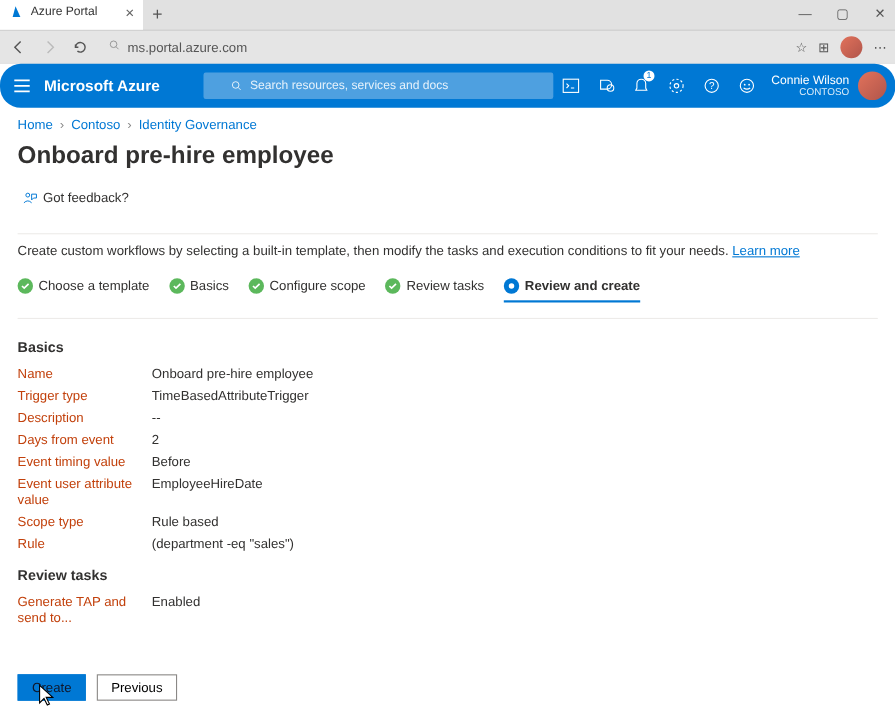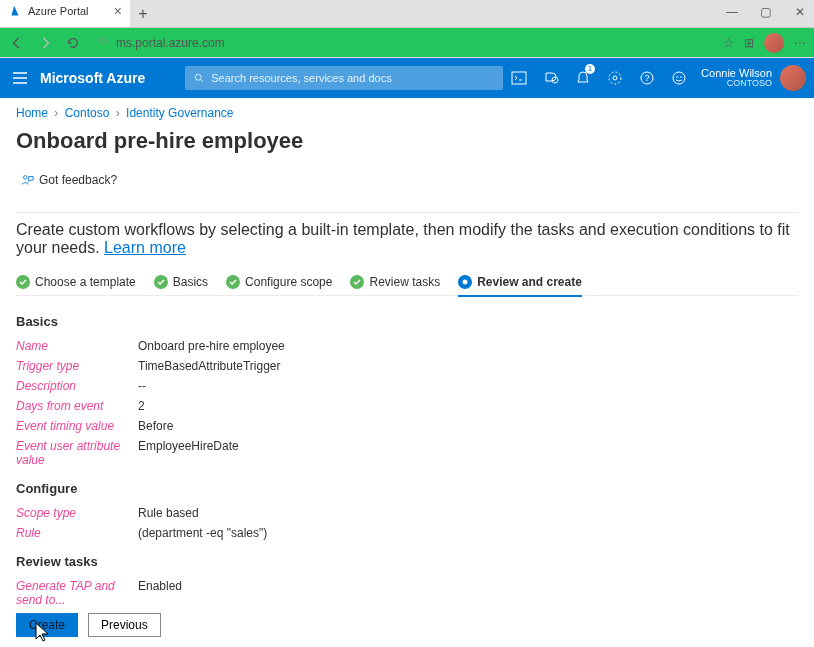--- a/index.html
+++ b/index.html
@@ -8,35 +8,35 @@
     
     .browser-tabs { height: 28px; background: #e1e1e1; display: flex; align-items: flex-end; border-bottom: 1px solid #c8c8c8; }
     .tab { height: 26px; background: #fff; display: flex; align-items: center; padding: 16px 8px; gap: 6px; border-radius: 4px 4px 0 0; min-width: 130px; }
     .tab .favicon { width: 14px; height: 14px; color: #0078d4; }
     .tab .title { font-size: 11px; color: #333; flex: 1; }
     .tab .close { color: #666; font-size: 14px; cursor: pointer; }
     .newtab { width: 26px; height: 26px; display: flex; align-items: center; justify-content: center; color: #555; font-size: 16px; }
     .window-controls { position: absolute; right: 4px; top: 0; display: flex; gap: 14px; height: 24px; align-items: center; color: #555; }
     .window-controls span { width: 20px; text-align: center; }
     
-    .browser-toolbar { height: 30px; background: #22c55e; display: flex; align-items: center; padding: 0 8px; gap: 10px; border-bottom: 1px solid #e1e1e1; }
+    .browser-toolbar { height: 30px; background: #e5e5e5; display: flex; align-items: center; padding: 0 8px; gap: 10px; border-bottom: 1px solid #e1e1e1; }
     .nav-btn { width: 18px; height: 18px; color: #555; display: flex; align-items: center; justify-content: center; }
     .nav-btn.disabled { color: #bbb; }
     .address { flex: 1; display: flex; align-items: center; gap: 6px; height: 22px; padding: 0 6px; border-radius: 11px; }
     .address .search-ic { color: #888; }
     .address .url { font-size: 12px; color: #555; }
     .browser-right { display: flex; gap: 10px; align-items: center; margin-left: auto; color: #555; }
     .avatar { width: 20px; height: 20px; border-radius: 50%; background: linear-gradient(135deg, #e2725b, #b0554b); display: inline-block; }
     
     
-    .azure-bar { height: 40px; background: #0078d4; color: #fff; display: flex; align-items: center; padding: 0 0 0 0; }
+    .azure-bar { height: 40px; background: #0078d4; color: #fff; display: flex; align-items: center; padding: 0 0 0 0; border-radius: 19px; }
     .hamburger { width: 40px; height: 40px; display: flex; align-items: center; justify-content: center; cursor: pointer; }
     .hamburger svg { stroke: #fff; }
     .brand { font-size: 14px; font-weight: 600; margin-right: 40px; }
-    .search-box { flex: 1; max-width: 416px; height: 24px; background: #4ea0e0; border-radius: 2px; display: flex; align-items: center; padding: 0 8px; gap: 6px; color: #fff; }
+    .search-box { flex: 1; max-width: 416px; height: 24px; background: #4ea0e0; border-radius: 2px; display: flex; align-items: center; padding: 0 24px; gap: 6px; color: #fff; }
     .search-box input { background: transparent; border: none; outline: none; color: #fff; font-size: 11px; flex: 1; }
     .search-box input::placeholder { color: #e6f2fb; }
     .azure-icons { margin-left: auto; display: flex; align-items: center; gap: 0; }
     .azure-icon { width: 32px; height: 40px; display: flex; align-items: center; justify-content: center; cursor: pointer; position: relative; }
     .badge { position: absolute; top: 6px; right: 4px; background: #fff; color: #0078d4; font-size: 8px; border-radius: 7px; padding: 0 3px; line-height: 10px; }
     .user-block { margin-left: 6px; margin-right: 8px; text-align: right; line-height: 1.1; }
     .user-block .uname { font-size: 11px; text-align: right; }
     .user-block .utenant { font-size: 9px; opacity: .85; }
     .avatar2 { width: 26px; height: 26px; border-radius: 50%; background: linear-gradient(135deg, #e2725b, #b0554b); margin-right: 8px; display:inline-block;}
     
@@ -44,33 +44,33 @@
     .breadcrumb a { color: #0078d4; text-decoration: none; }
     .breadcrumb .sep { color: #888; margin: 0 3px; }
     
     .page { padding: 0 16px; }
     h1.page-title { font-size: 22px; font-weight: 600; margin-bottom: 16px; color: #323130; }
     
     .cmdbar { border-bottom: 1px solid #edebe9; padding-bottom: 22px; margin-bottom: 8px; }
     .cmd { display: inline-flex; align-items: center; gap: 5px; font-size: 12px; color: #323130; padding: 3px 4px; }
     .cmd svg { color: #0078d4; }
     
-    .infotext { font-size: 16px; margin-bottom: 18px; }
+    .infotext { font-size: 12px; margin-bottom: 18px; }
     .infotext a { color: #0078d4; text-decoration: underline; }
     
-    .steps { display: flex; gap: 18px; border-bottom: 1px solid #edebe9; padding-bottom: 6px; margin-bottom: 18px; text-align: right; }
+    .steps { display: flex; gap: 18px; border-bottom: 1px solid #edebe9; padding-bottom: 22px; margin-bottom: 18px; text-align: right; }
     .step { display: flex; align-items: center; gap: 5px; font-size: 12px; }
     .step .circle { width: 14px; height: 14px; border-radius: 50%; display: flex; align-items: center; justify-content: center; }
     .step.done .circle { background: #5cb85c; color: #fff; }
     .step.active { border-bottom: 2px solid #0078d4; padding-bottom: 6px; margin-bottom: -8px; font-weight: 600; }
     .step.active .circle { background: #0078d4; color: #fff; }
     
     .section-title { font-size: 13px; font-weight: 600; margin: 14px 0 10px; }
     .kv { display: flex; font-size: 12px; margin-bottom: 6px; color: #323130; }
-    .kv .k { width: 122px; color: #ec4899; font-style: italic; }
+    .kv .k { width: 122px; color: #c2410c; }
     
     .footer-btns { position: absolute; left: 16px; bottom: 10px; display: flex; gap: 10px; }
     .btn { font-size: 12px; padding: 4px 12px; border: 1px solid #8a8886; background: #fff; cursor: pointer; }
     .btn.primary { background: #0078d4; border-color: #0078d4; color: #0f172a; }
     
     .cursor { position: absolute; left: 32px; bottom: 2px; pointer-events: none; }
   </style>
 </head>
 <body>
 
@@ -284,21 +284,20 @@
           <div>Before</div>
         </div>
         <div class="kv">
           <div class="k">Event user attribute value</div>
           <div>EmployeeHireDate</div>
         </div>
       </div>
   </div>
 
   <div>
-    <div class="section-title">Configure</div>
     <div id="configure-rows">
         <div class="kv">
           <div class="k">Scope type</div>
           <div>Rule based</div>
         </div>
         <div class="kv">
           <div class="k">Rule</div>
           <div>(department -eq "sales")</div>
         </div>
       </div>

